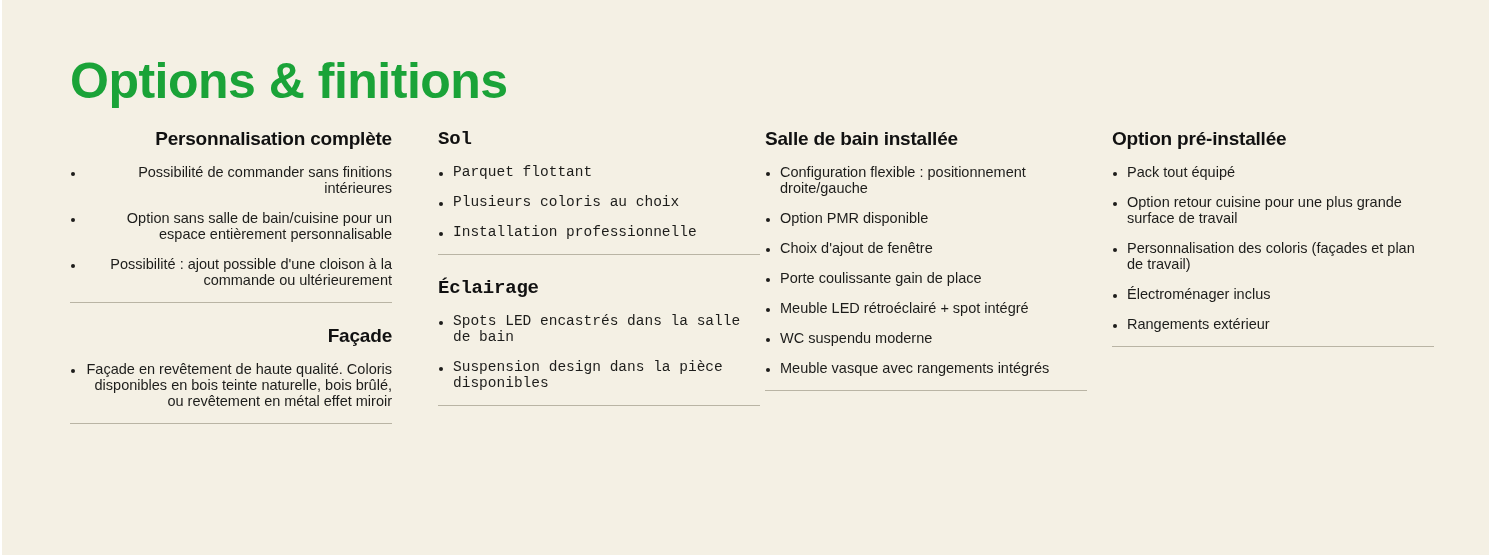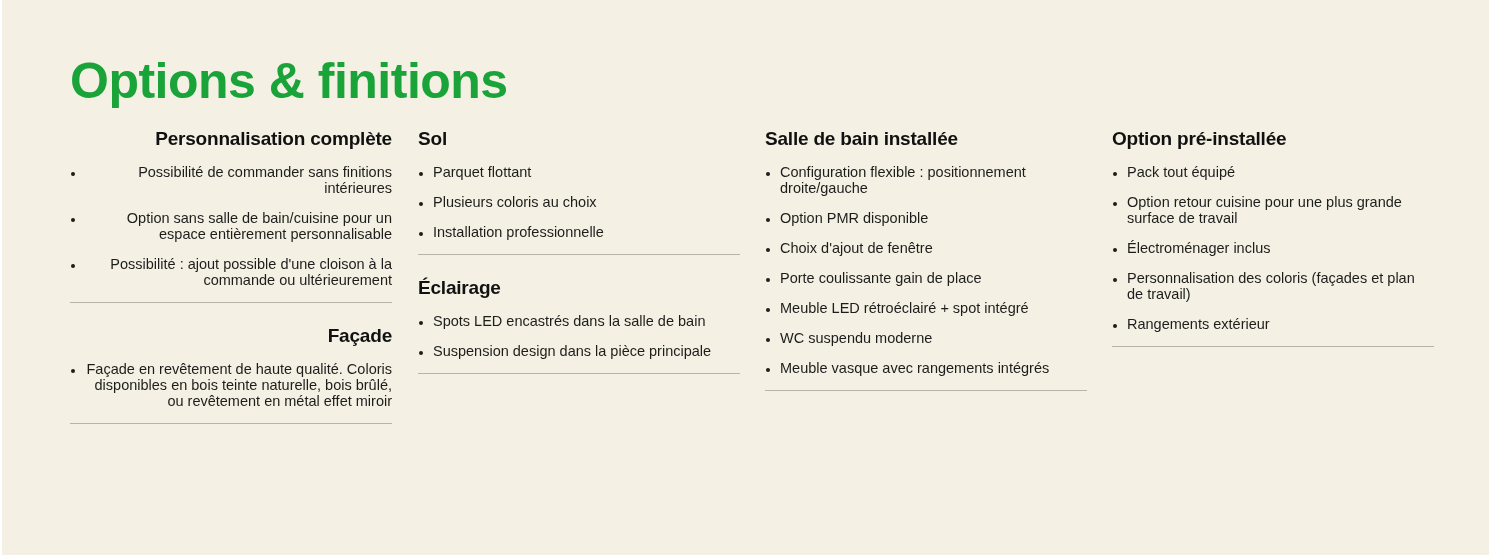--- a/index.html
+++ b/index.html
@@ -37,21 +37,21 @@
     color: #1aa338;
     letter-spacing: -0.5px;
     white-space: nowrap;
   }
 
   .colwrap {
     position: absolute;
     top: 128px;
   }
   .c1 { left: 70px; width: 322px; text-align: right; }
-  .c2 { left: 418px; width: 322px; }
+  .c2 { left: 438px; width: 322px; font-family: Liberation Mono, monospace; }
   .c3 { left: 765px; width: 322px; }
   .c4 { left: 1112px; width: 322px; }
 
   .section-title {
     font-size: 19px;
     font-weight: bold;
     color: #111111;
     margin: 0 0 14px 0;
     letter-spacing: -0.2px;
   }
@@ -126,21 +126,21 @@
         <li>Parquet flottant</li>
         <li>Plusieurs coloris au choix</li>
         <li>Installation professionnelle</li>
       </ul>
       <div class="divider"></div>
     </div>
     <div class="sec">
       <div class="section-title second">Éclairage</div>
       <ul class="items">
         <li>Spots LED encastrés dans la salle de bain</li>
-        <li>Suspension design dans la pièce principale</li>
+        <li>Suspension design dans la pièce disponibles</li>
       </ul>
       <div class="divider"></div>
     </div>
   </div>
 
   <div class="colwrap c3">
     <div class="sec">
       <div class="section-title">Salle de bain installée</div>
       <ul class="items">
         <li>Configuration flexible : positionnement droite/gauche</li>
@@ -154,21 +154,21 @@
       <div class="divider"></div>
     </div>
   </div>
 
   <div class="colwrap c4">
     <div class="sec">
       <div class="section-title">Option pré-installée</div>
       <ul class="items">
         <li>Pack tout équipé</li>
         <li>Option retour cuisine pour une plus grande surface de travail</li>
+        <li>Personnalisation des coloris (façades et plan de travail)</li>
         <li>Électroménager inclus</li>
-        <li>Personnalisation des coloris (façades et plan de travail)</li>
         <li>Rangements extérieur</li>
       </ul>
       <div class="divider"></div>
     </div>
   </div>
 
 </div>
 
 </body></html>

